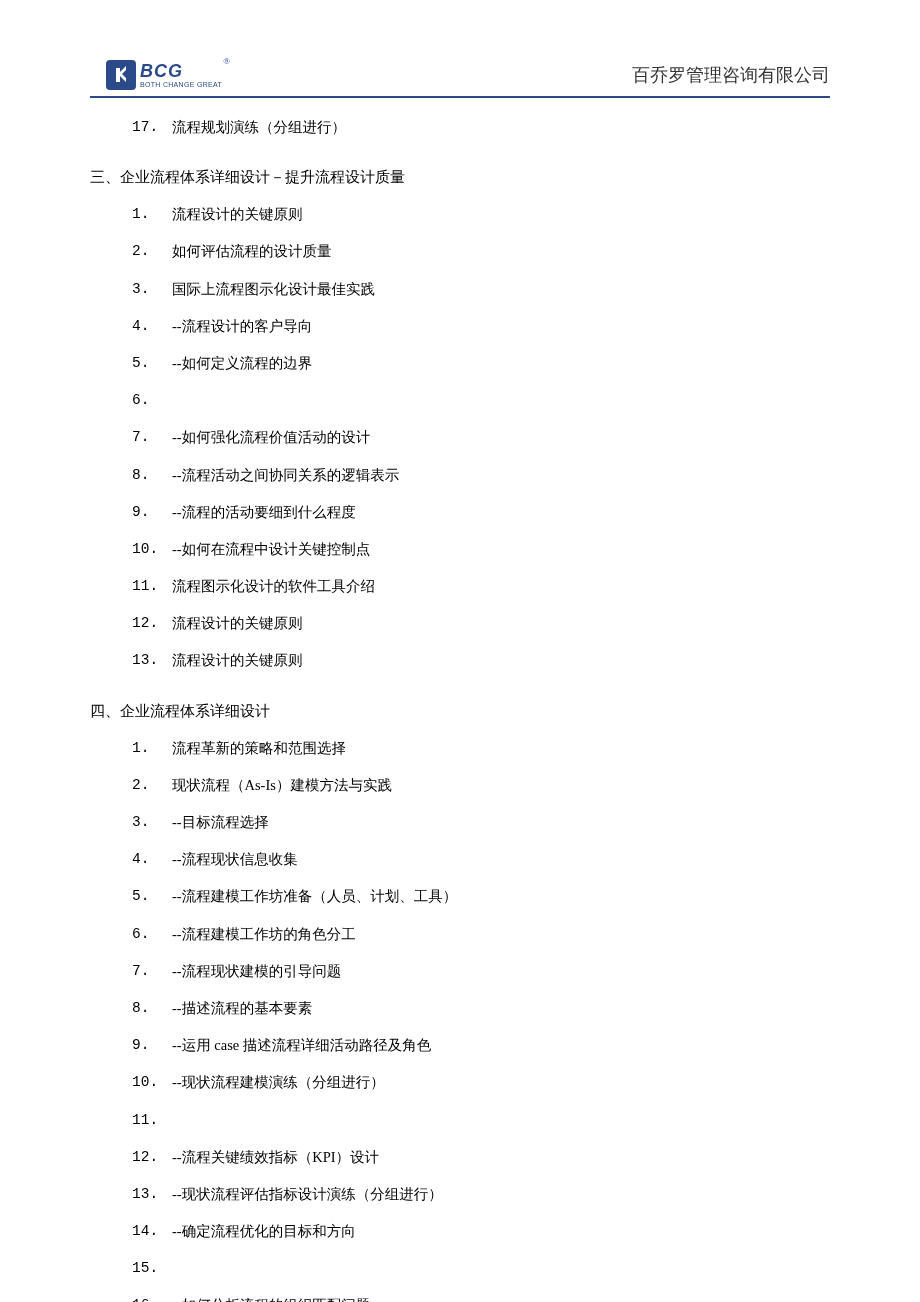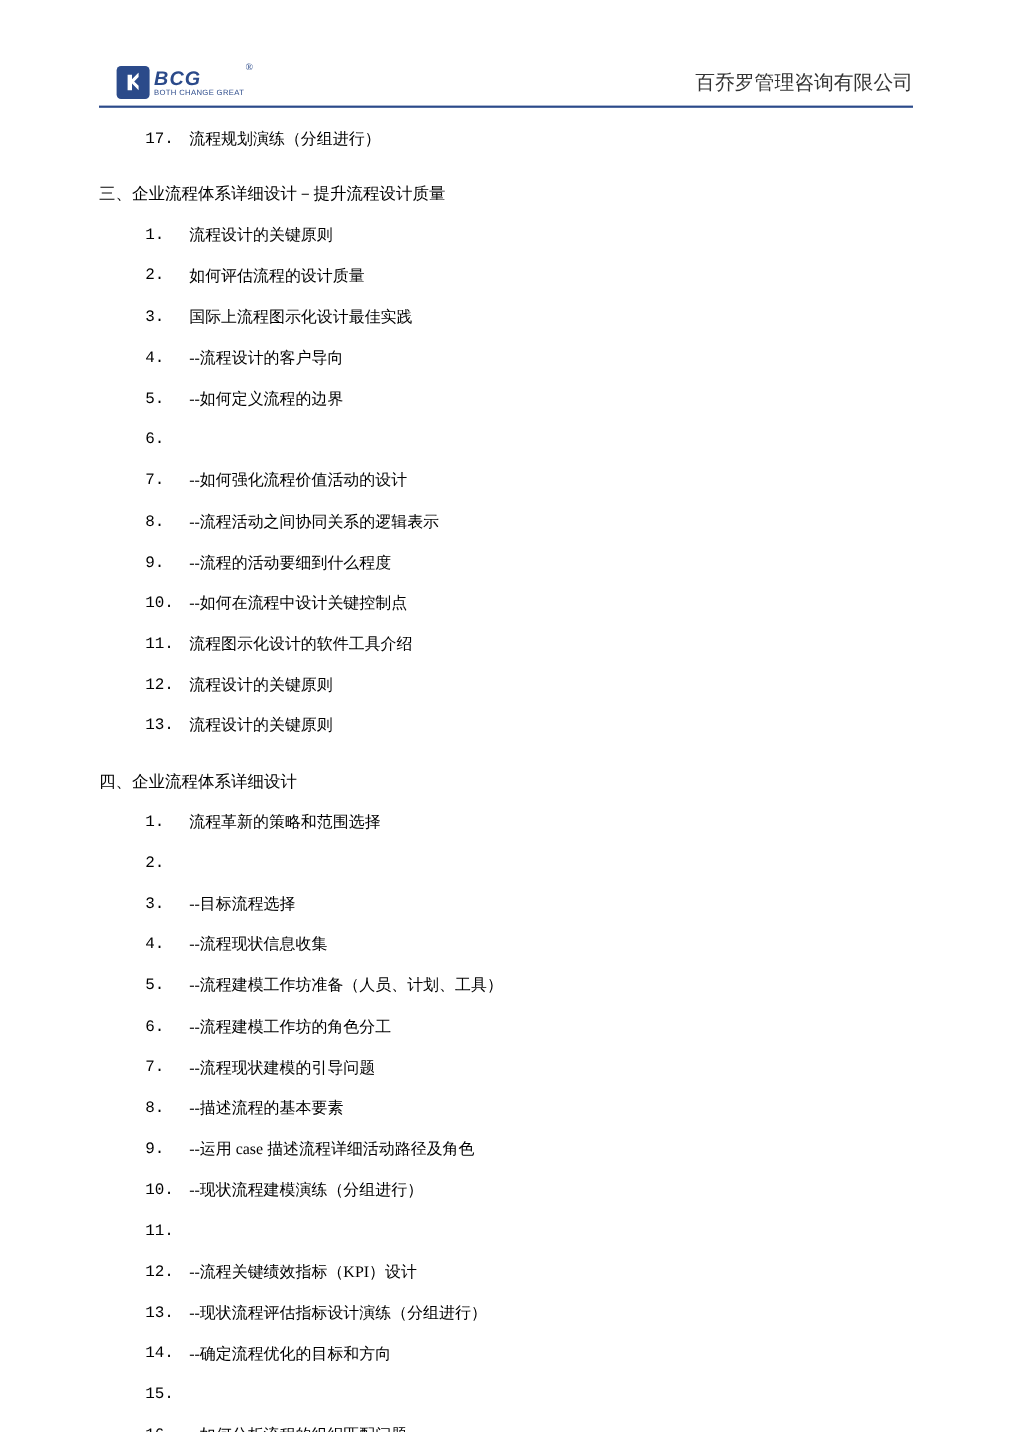--- a/index.html
+++ b/index.html
@@ -197,20 +197,21 @@
         </li>
       </ol>
       <div class="section-title">四、企业流程体系详细设计</div>
       <ol class="list">
         <li>
           <span class="num">1.</span>
           <span>流程革新的策略和范围选择</span>
         </li>
         <li>
           <span class="num">2.</span>
+          <span>现状流程（As-Is）建模方法与实践</span>
         </li>
         <li>
           <span class="num">3.</span>
           <span>--目标流程选择</span>
         </li>
         <li>
           <span class="num">4.</span>
           <span>--流程现状信息收集</span>
         </li>
         <li>

